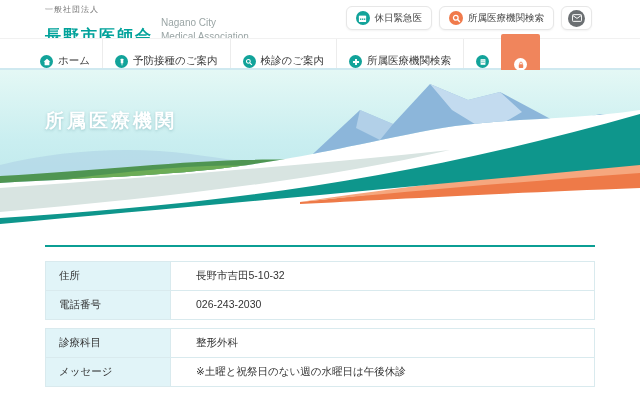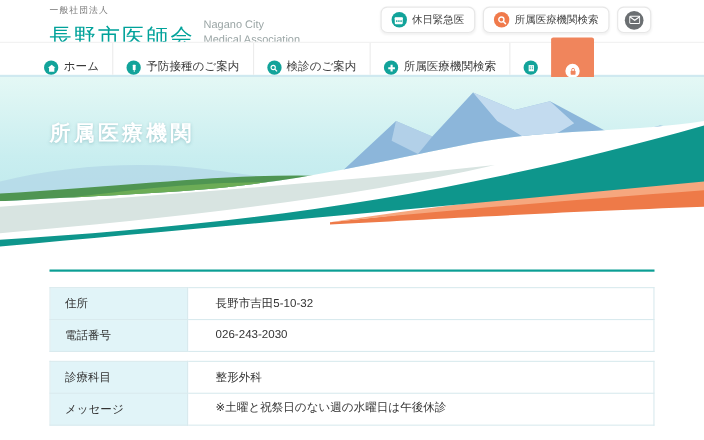--- a/index.html
+++ b/index.html
@@ -5,21 +5,21 @@
   * { margin:0; padding:0; box-sizing:border-box; }
   html,body { width:640px; height:400px; overflow:hidden; background:#fff;
     font-family:"Liberation Sans","DejaVu Sans",sans-serif; color:#333; }
   .page { position:relative; width:640px; height:400px; background:#fff; }
 
   
   .header { position:absolute; left:0; top:0; width:640px; height:38px; background:#fff; }
   .logo { position:absolute; left:45px; top:4px; }
   .logo-small { font-size:8px; color:#777; letter-spacing:1px; margin-bottom:1px; }
   .logo-row { display:flex; align-items:flex-end; }
-  .logo-name { font-size:20px; font-weight:normal; color:#00a29a; letter-spacing:2px; line-height:1; }
+  .logo-name { font-size:16px; font-weight:bold; color:#00a29a; letter-spacing:2px; line-height:1; }
   .logo-en { margin-left:8px; font-size:10px; color:#9aa5a5; line-height:1.35; padding-bottom:1px; }
   .hdr-btns { position:absolute; right:48px; top:6px; display:flex; gap:7px; }
   .hdr-btn { display:flex; align-items:center; gap:5px; background:#fff; border:1px solid #e7e7e7;
     border-radius:6px; height:24px; padding:0 9px; font-size:9.5px; color:#444;
     box-shadow:0 1px 2px rgba(0,0,0,.05); cursor:pointer; }
   .circ { width:14px; height:14px; border-radius:50%; display:flex; align-items:center; justify-content:center; flex:0 0 auto; }
   .circ.teal { background:#12a39a; } .circ.orange { background:#f07a4b; } .circ.gray { background:#6b6f72; width:17px; height:17px; }
   .hdr-btn.mail { padding:0 6px; }
 
   

